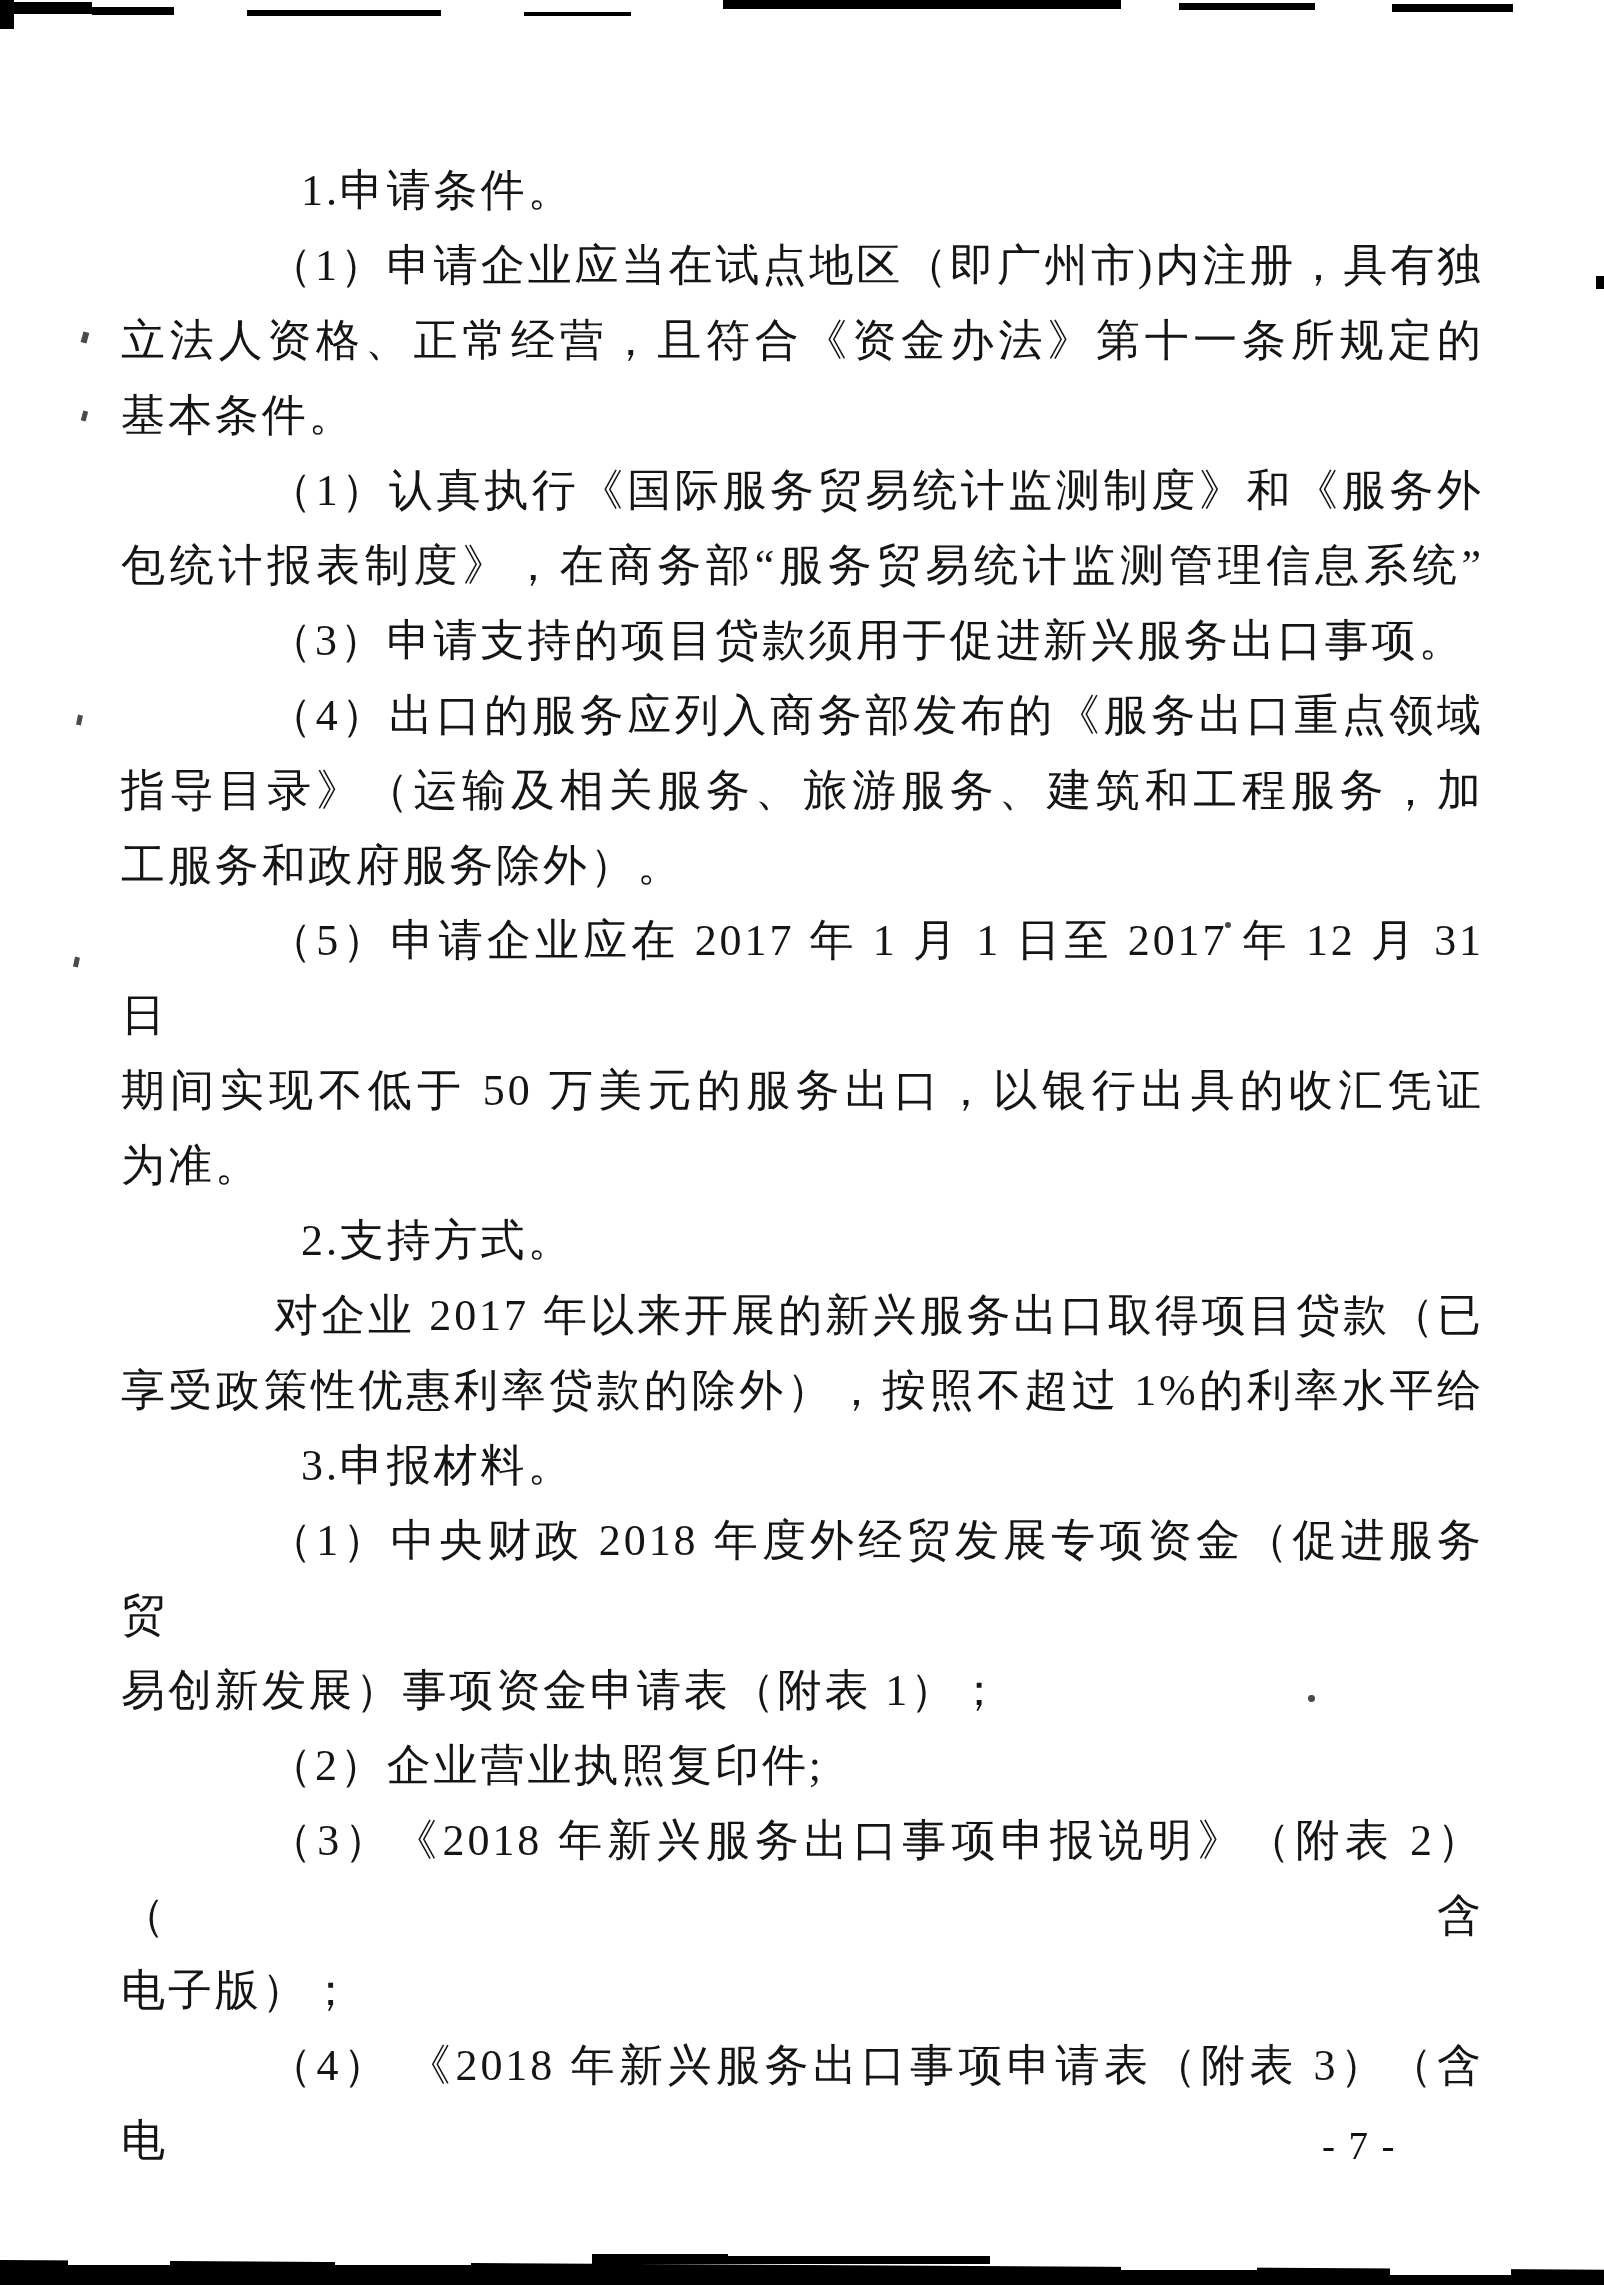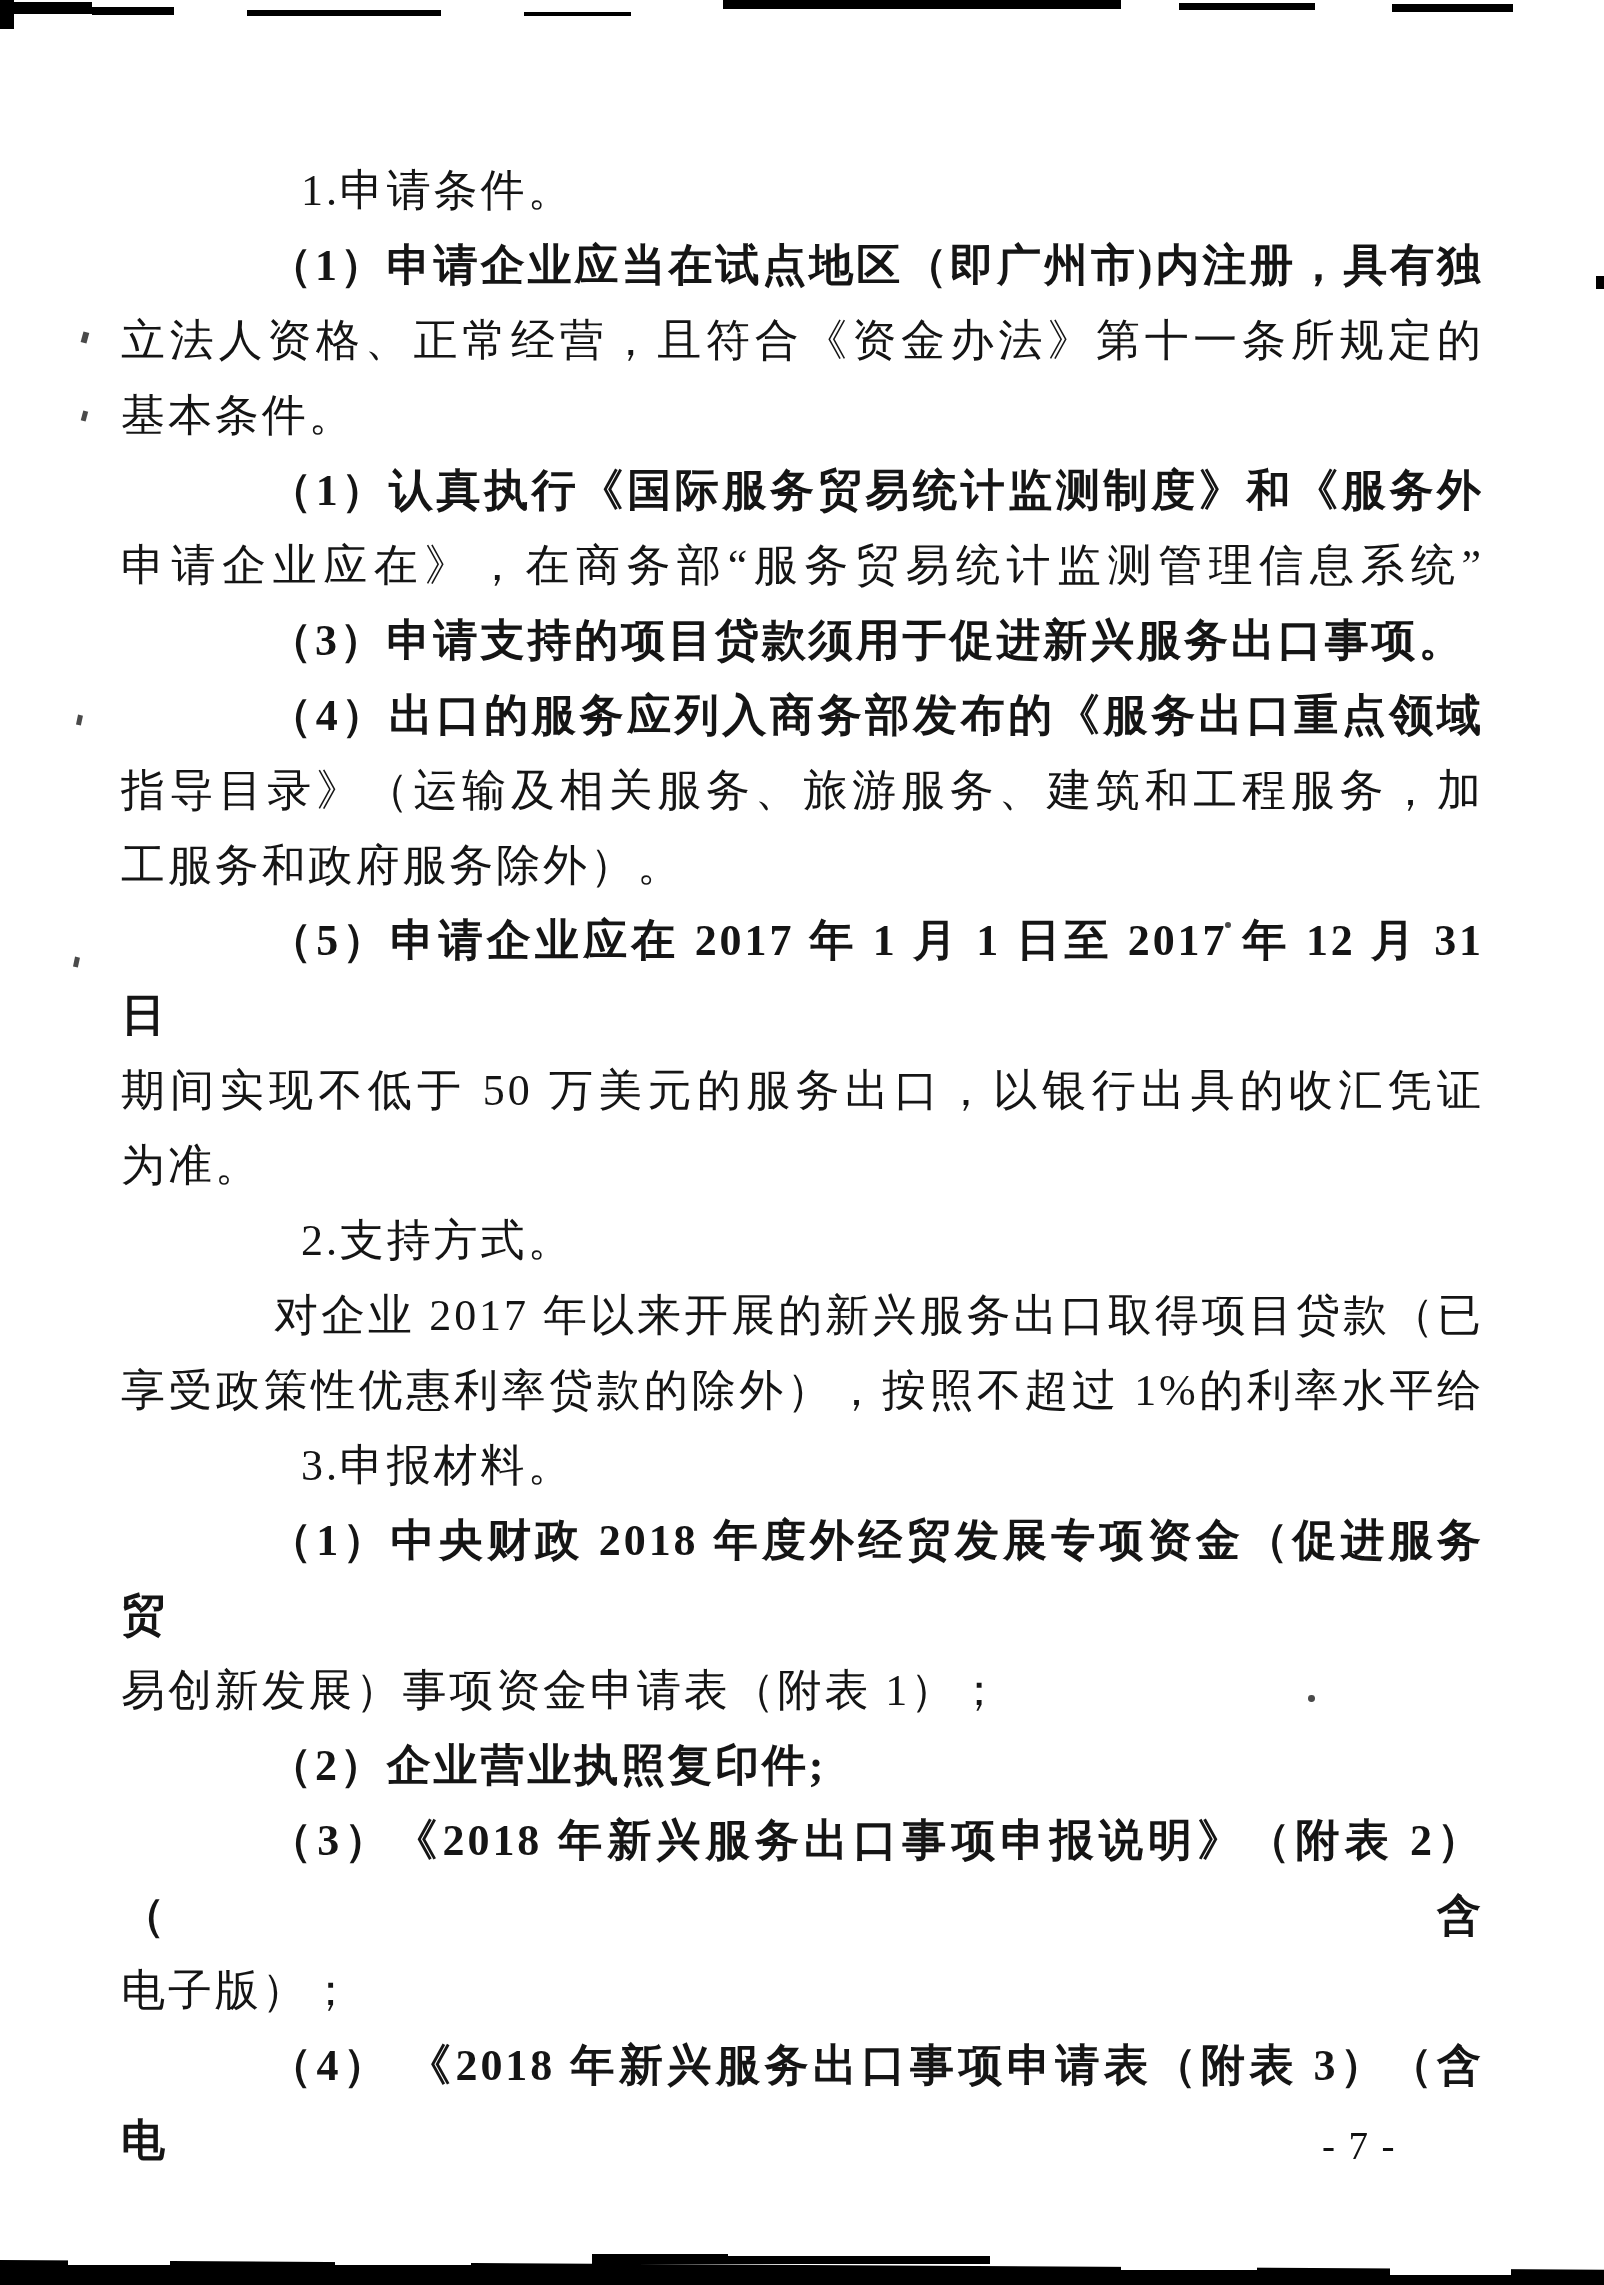--- a/index.html
+++ b/index.html
@@ -21,21 +21,21 @@
     font-size:44px;
     line-height:75px;
     letter-spacing:2.9px;
     white-space:nowrap;
   }
   .full {
     white-space:normal;
     text-align:justify;
     text-align-last:justify;
   }
-  .ind  { text-indent:147px;font-weight:bold; }
+  .ind  { text-indent:147px; }
   .ind2 { text-indent:153px; }
   .heading { font-weight:normal; text-indent:180px; }
   .pageno {
     position:absolute;
     left:1322px; top:2123px;
     font-size:39px;
     letter-spacing:1.9px;
     font-family:"Liberation Serif","DejaVu Serif",serif;
     color:#111;
   }
@@ -74,21 +74,21 @@
   <div class="art" style="left:1596px;top:276px;width:8.7px;height:12.6px;"></div>
   <div class="art gray" style="left:1225px;top:922px;width:5.8px;height:5.8px;border-radius:50%;"></div>
   <div class="art gray" style="left:1308px;top:1695px;width:6.8px;height:6.8px;border-radius:50%;"></div>
 
   <div class="text-block">
     <div class="line heading">1.申请条件。</div>
     <div class="line ind full">（1）申请企业应当在试点地区（即广州市)内注册，具有独</div>
     <div class="line full">立法人资格、正常经营，且符合《资金办法》第十一条所规定的</div>
     <div class="line">基本条件。</div>
     <div class="line ind full">（1）认真执行《国际服务贸易统计监测制度》和《服务外</div>
-    <div class="line full">申请企业应在》，在商务部“服务贸易统计监测管理信息系统”</div>
+    <div class="line full">包统计报表制度》，在商务部“服务贸易统计监测管理信息系统”</div>
     <div class="line ind">（3）申请支持的项目贷款须用于促进新兴服务出口事项。</div>
     <div class="line ind full">（4）出口的服务应列入商务部发布的《服务出口重点领域</div>
     <div class="line full">指导目录》（运输及相关服务、旅游服务、建筑和工程服务，加</div>
     <div class="line">工服务和政府服务除外）。</div>
     <div class="line ind full">（5）申请企业应在 2017 年 1 月 1 日至 2017 年 12 月 31 日</div>
     <div class="line full">期间实现不低于 50 万美元的服务出口，以银行出具的收汇凭证</div>
     <div class="line">为准。</div>
     <div class="line heading">2.支持方式。</div>
     <div class="line ind2 full">对企业 2017 年以来开展的新兴服务出口取得项目贷款（已</div>
     <div class="line full">享受政策性优惠利率贷款的除外），按照不超过 1%的利率水平给</div>

